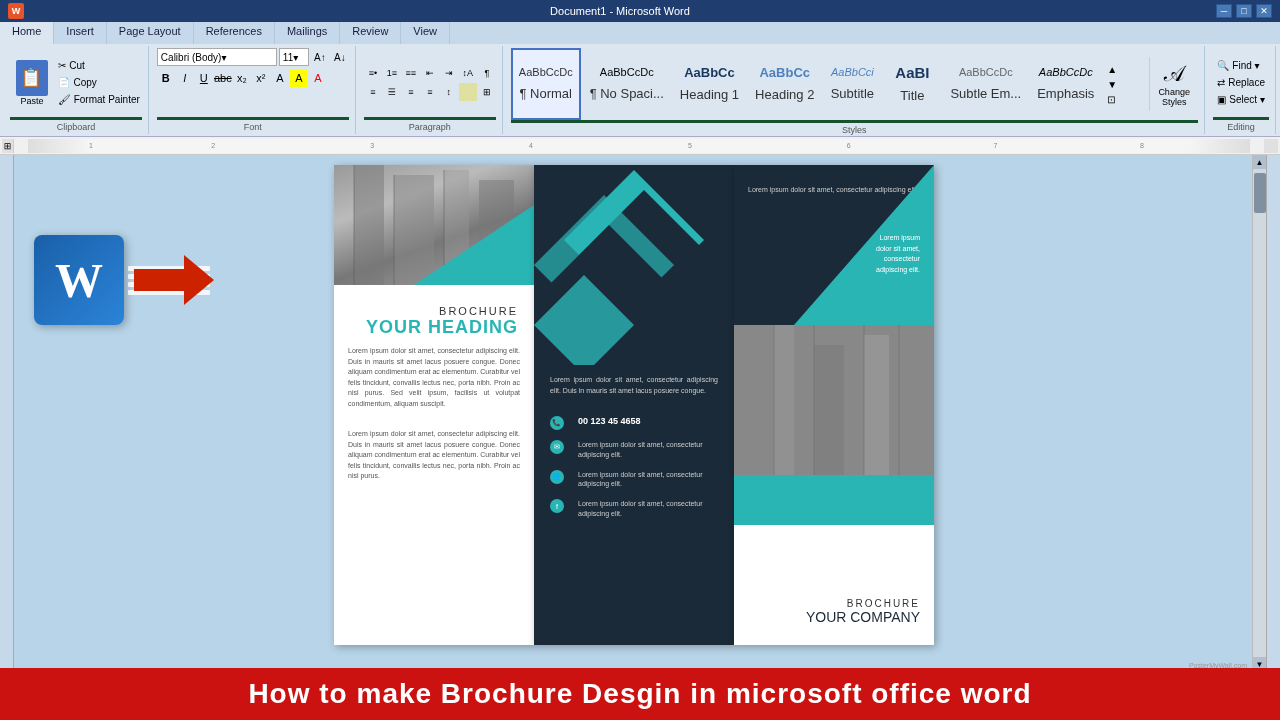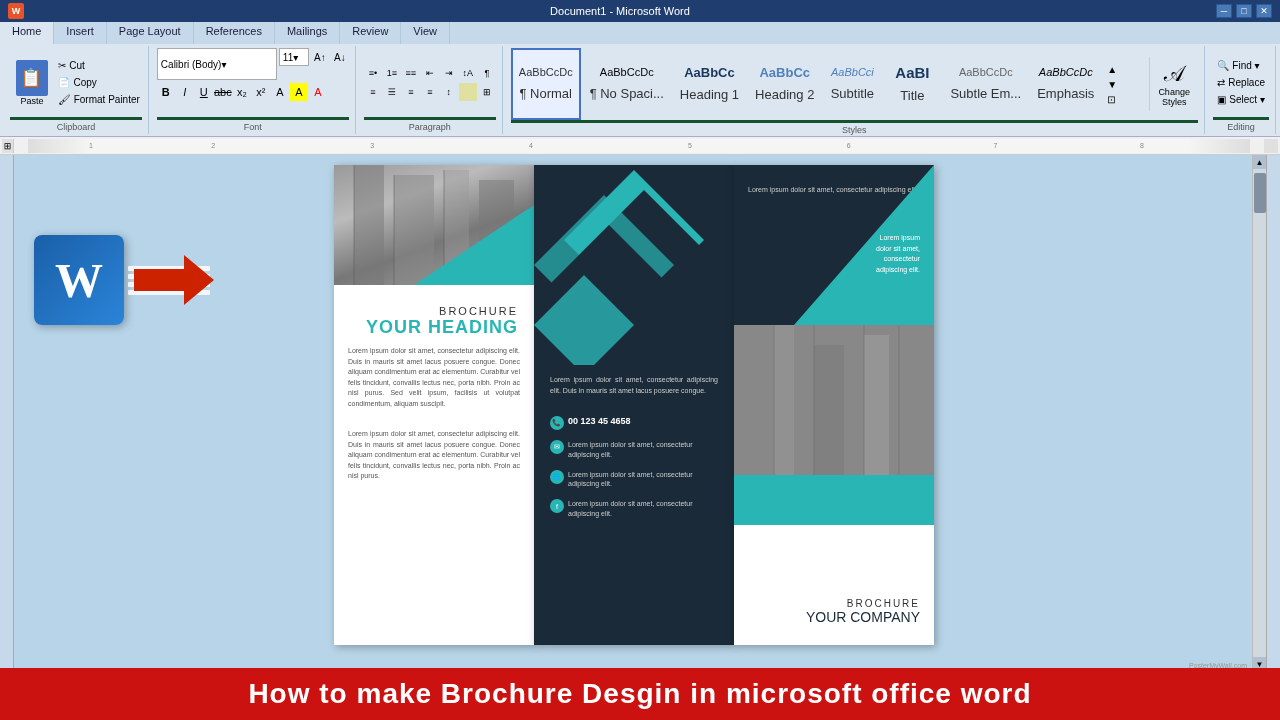--- a/index.html
+++ b/index.html
@@ -30,21 +30,21 @@
 
     .ribbon-group { display: flex; flex-direction: column; border-right: 1px solid #b0c8dc; padding: 2px 6px; min-width: fit-content; }
     .ribbon-group-label { font-size: 9px; color: #555; text-align: center; margin-top: auto; padding-top: 2px; border-top: 3px solid #14532d; }
     .ribbon-group-content { display: flex; align-items: center; flex: 1; gap: 2px; }
 
     
     .paste-btn { display: flex; flex-direction: column; align-items: center; padding: 2px 6px; cursor: pointer; }
     .paste-icon { width: 32px; height: 36px; background: #4472c4; border-radius: 2px; display: flex; align-items: center; justify-content: center; color: white; font-size: 18px; }
     .clipboard-mini { display: flex; flex-direction: column; gap: 4px; }
     .mini-btn { display: flex; align-items: center; gap: 3px; font-size: 10px; cursor: pointer; padding: 1px 2px; }
-    .font-combo { display: flex; align-items: center; border: 1px solid #aaa; height: 32px; padding: 0 3px; font-size: 10px; background: white; min-width: 120px; }
+    .font-combo { display: flex; align-items: center; border: 1px solid #aaa; height: 18px; padding: 0 3px; font-size: 10px; background: white; min-width: 120px; }
     .font-size-combo { display: flex; align-items: center; border: 1px solid #aaa; height: 18px; padding: 0 3px; font-size: 10px; background: white; min-width: 30px; }
     .font-row { display: flex; gap: 1px; align-items: center; }
     .fmt-btn { width: 18px; height: 18px; border: 1px solid transparent; display: flex; align-items: center; justify-content: center; font-size: 11px; cursor: pointer; background: transparent; }
     .fmt-btn.bold { font-weight: bold; }
     .fmt-btn.italic { font-style: italic; }
     .fmt-btn.underline { text-decoration: underline; }
 
     
     .para-btns { display: flex; flex-direction: column; gap: 1px; }
     .para-row { display: flex; gap: 1px; }
@@ -88,21 +88,21 @@
     .page1-brochure-text { font-size: 11px; letter-spacing: 2px; color: #333; }
     .page1-your-heading { font-size: 18px; font-weight: bold; color: #2ab5b5; letter-spacing: 1px; }
     .page1-body-text { padding: 0 14px; font-size: 7px; color: #555; line-height: 1.5; text-align: justify; }
     .page1-bottom-text { padding: 20px 14px 0; font-size: 7px; color: #555; line-height: 1.5; text-align: justify; }
 
     
     .page2 { background: #1a2a38; }
     .page2-top { height: 200px; position: relative; background: #1a2a38; overflow: hidden; }
     .page2-mid-text { padding: 10px 16px; font-size: 7px; color: #ccc; line-height: 1.5; text-align: justify; }
     .page2-contact { padding: 10px 16px; }
-    .contact-item { display: flex; align-items: flex-start; gap: 4px; margin-bottom: 10px; }
+    .contact-item { display: flex; align-items: flex-start; gap: 14px; margin-bottom: 10px; }
     .contact-icon { width: 14px; height: 14px; background: #2ab5b5; border-radius: 50%; flex-shrink: 0; display: flex; align-items: center; justify-content: center; font-size: 7px; color: white; }
     .contact-text { font-size: 7px; color: #ccc; line-height: 1.4; }
     .contact-phone { font-size: 9px; color: white; font-weight: bold; }
 
     
     .page3 { position: relative; background: white; }
     .page3-top-dark { position: absolute; top: 0; left: 0; right: 0; height: 160px; background: #1a2a38; overflow: hidden; }
     .page3-lorem { position: absolute; top: 20px; left: 14px; right: 14px; font-size: 7px; color: #ccc; line-height: 1.5; }
 
     

